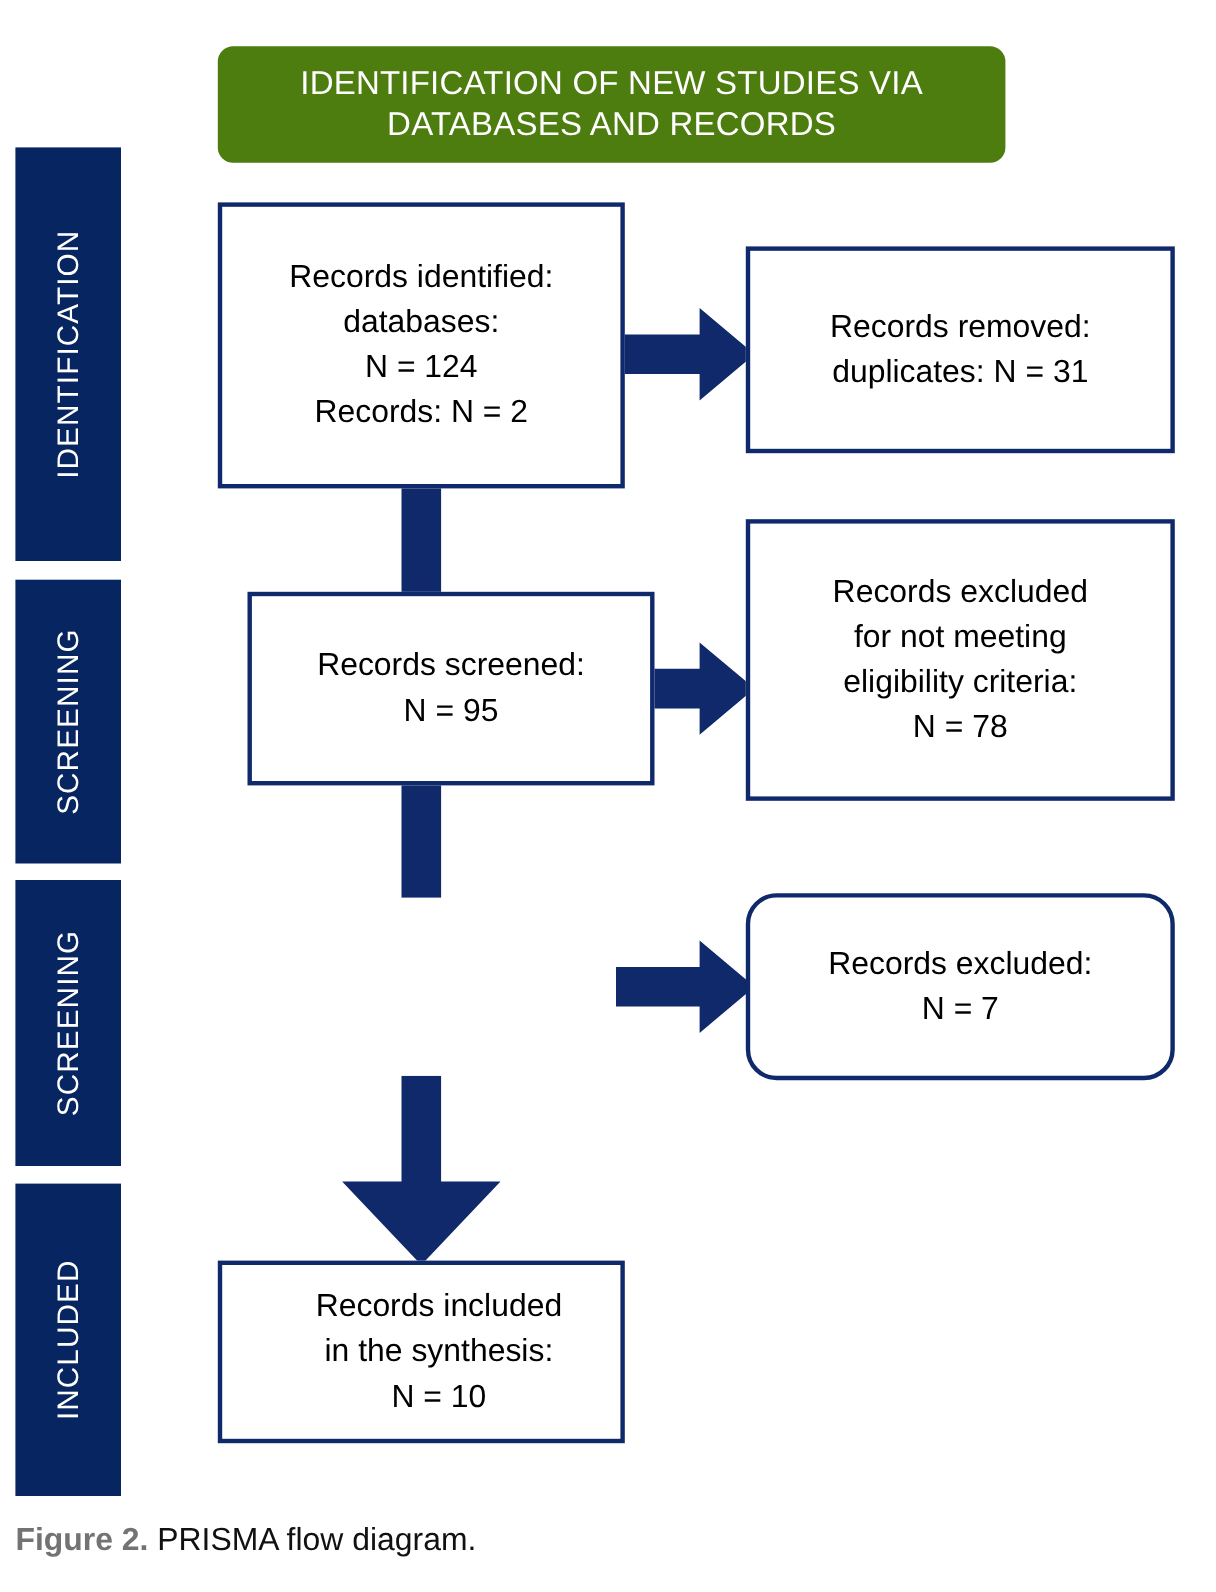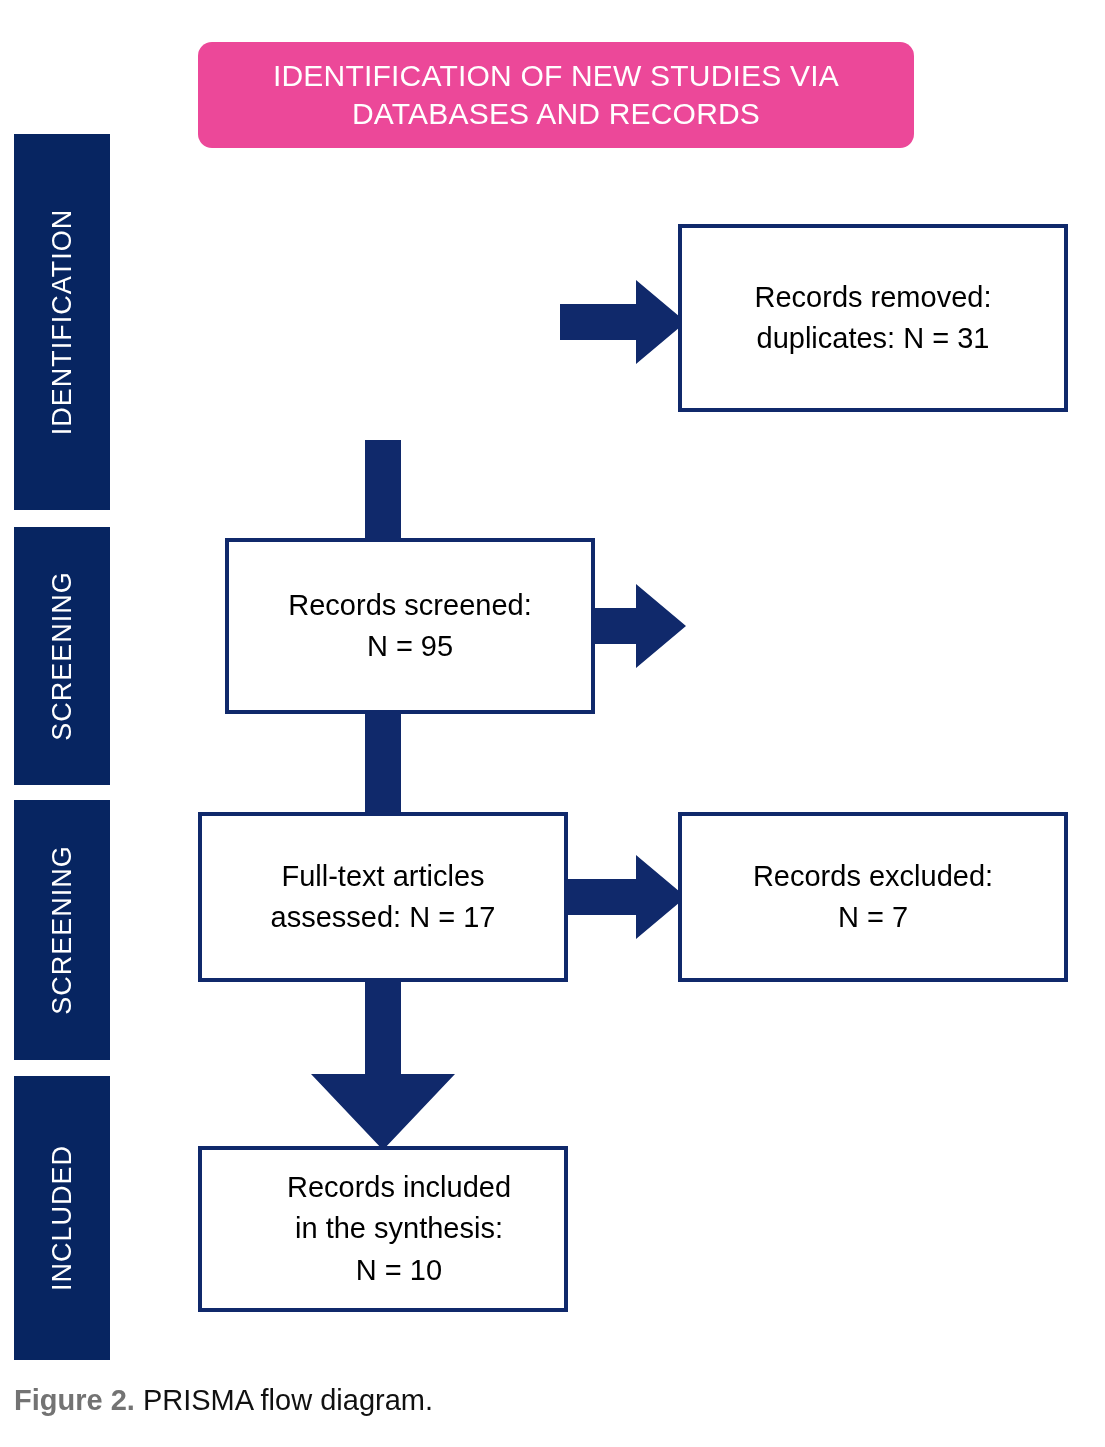--- a/index.html
+++ b/index.html
@@ -20,21 +20,21 @@
     overflow: hidden;
   }
 
   
   .header-banner {
     position: absolute;
     left: 198px;
     top: 42px;
     width: 716px;
     height: 106px;
-    background: #ec4899;
+    background: #4d7c0f;
     border-radius: 14px;
     color: #ffffff;
     display: flex;
     align-items: center;
     justify-content: center;
     text-align: center;
     box-sizing: border-box;
     padding: 0 34px;
   }
   .header-banner .header-text {
@@ -88,21 +88,21 @@
     color: #000000;
     padding: 0 14px;
     white-space: pre-line;
   }
 
   .box-identified  { left: 198px; top: 184px;  width: 370px; height: 260px; }
   .box-duplicates  { left: 678px; top: 224px;  width: 390px; height: 188px; }
   .box-screened    { left: 198px; top: 538px;  width: 370px; height: 176px; margin-left: 27px; }
   .box-excl-elig   { left: 678px; top: 472px;  width: 390px; height: 256px; }
   .box-fulltext    { left: 198px; top: 812px;  width: 370px; height: 170px; }
-  .box-excl        { left: 678px; top: 812px;  width: 390px; height: 170px; }
+  .box-excl        { left: 678px; top: 812px;  width: 390px; height: 170px; border-radius: 28px; }
   .box-included    { left: 198px; top: 1146px; width: 370px; height: 166px; padding-left: 32px; }
 
   
   
   .v-bar {
     position: absolute;
     background: #10296b;
     z-index: 1;
   }
   .v-bar-1 { left: 365px; top: 440px; width: 36px; height: 102px; }
@@ -186,36 +186,44 @@
       <polygon points="0,26 76,26 76,2 126,44 76,86 76,62 0,62" fill="#10296b"></polygon>
     </svg>
   </div>
 
   <div class="down-arrow">
     <svg width="144" height="172" viewBox="0 0 144 172" xmlns="http://www.w3.org/2000/svg" aria-hidden="true">
       <polygon points="54,0 90,0 90,96 144,96 72,172 0,96 54,96" fill="#10296b"></polygon>
     </svg>
   </div>
 
+  <div class="flow-box box-identified">
+    <div class="box-text">Records identified:
+databases:
+N = 124
+Records: N = 2</div>
+  </div>
 
   <div class="flow-box box-duplicates">
     <div class="box-text">Records removed:
 duplicates: N = 31</div>
   </div>
 
   <div class="flow-box box-screened">
     <div class="box-text">Records screened:
 N = 95</div>
   </div>
 
-
-  <div class="flow-box box-fulltext">
-    <div class="box-text">Full-text articles
-assessed: N = 17</div>
-  </div>
+  <div class="flow-box box-excl-elig">
+    <div class="box-text">Records excluded
+for not meeting
+eligibility criteria:
+N = 78</div>
+  </div>
+
 
   <div class="flow-box box-excl">
     <div class="box-text">Records excluded:
 N = 7</div>
   </div>
 
   <div class="flow-box box-included">
     <div class="box-text">Records included
 in the synthesis:
 N = 10</div>

